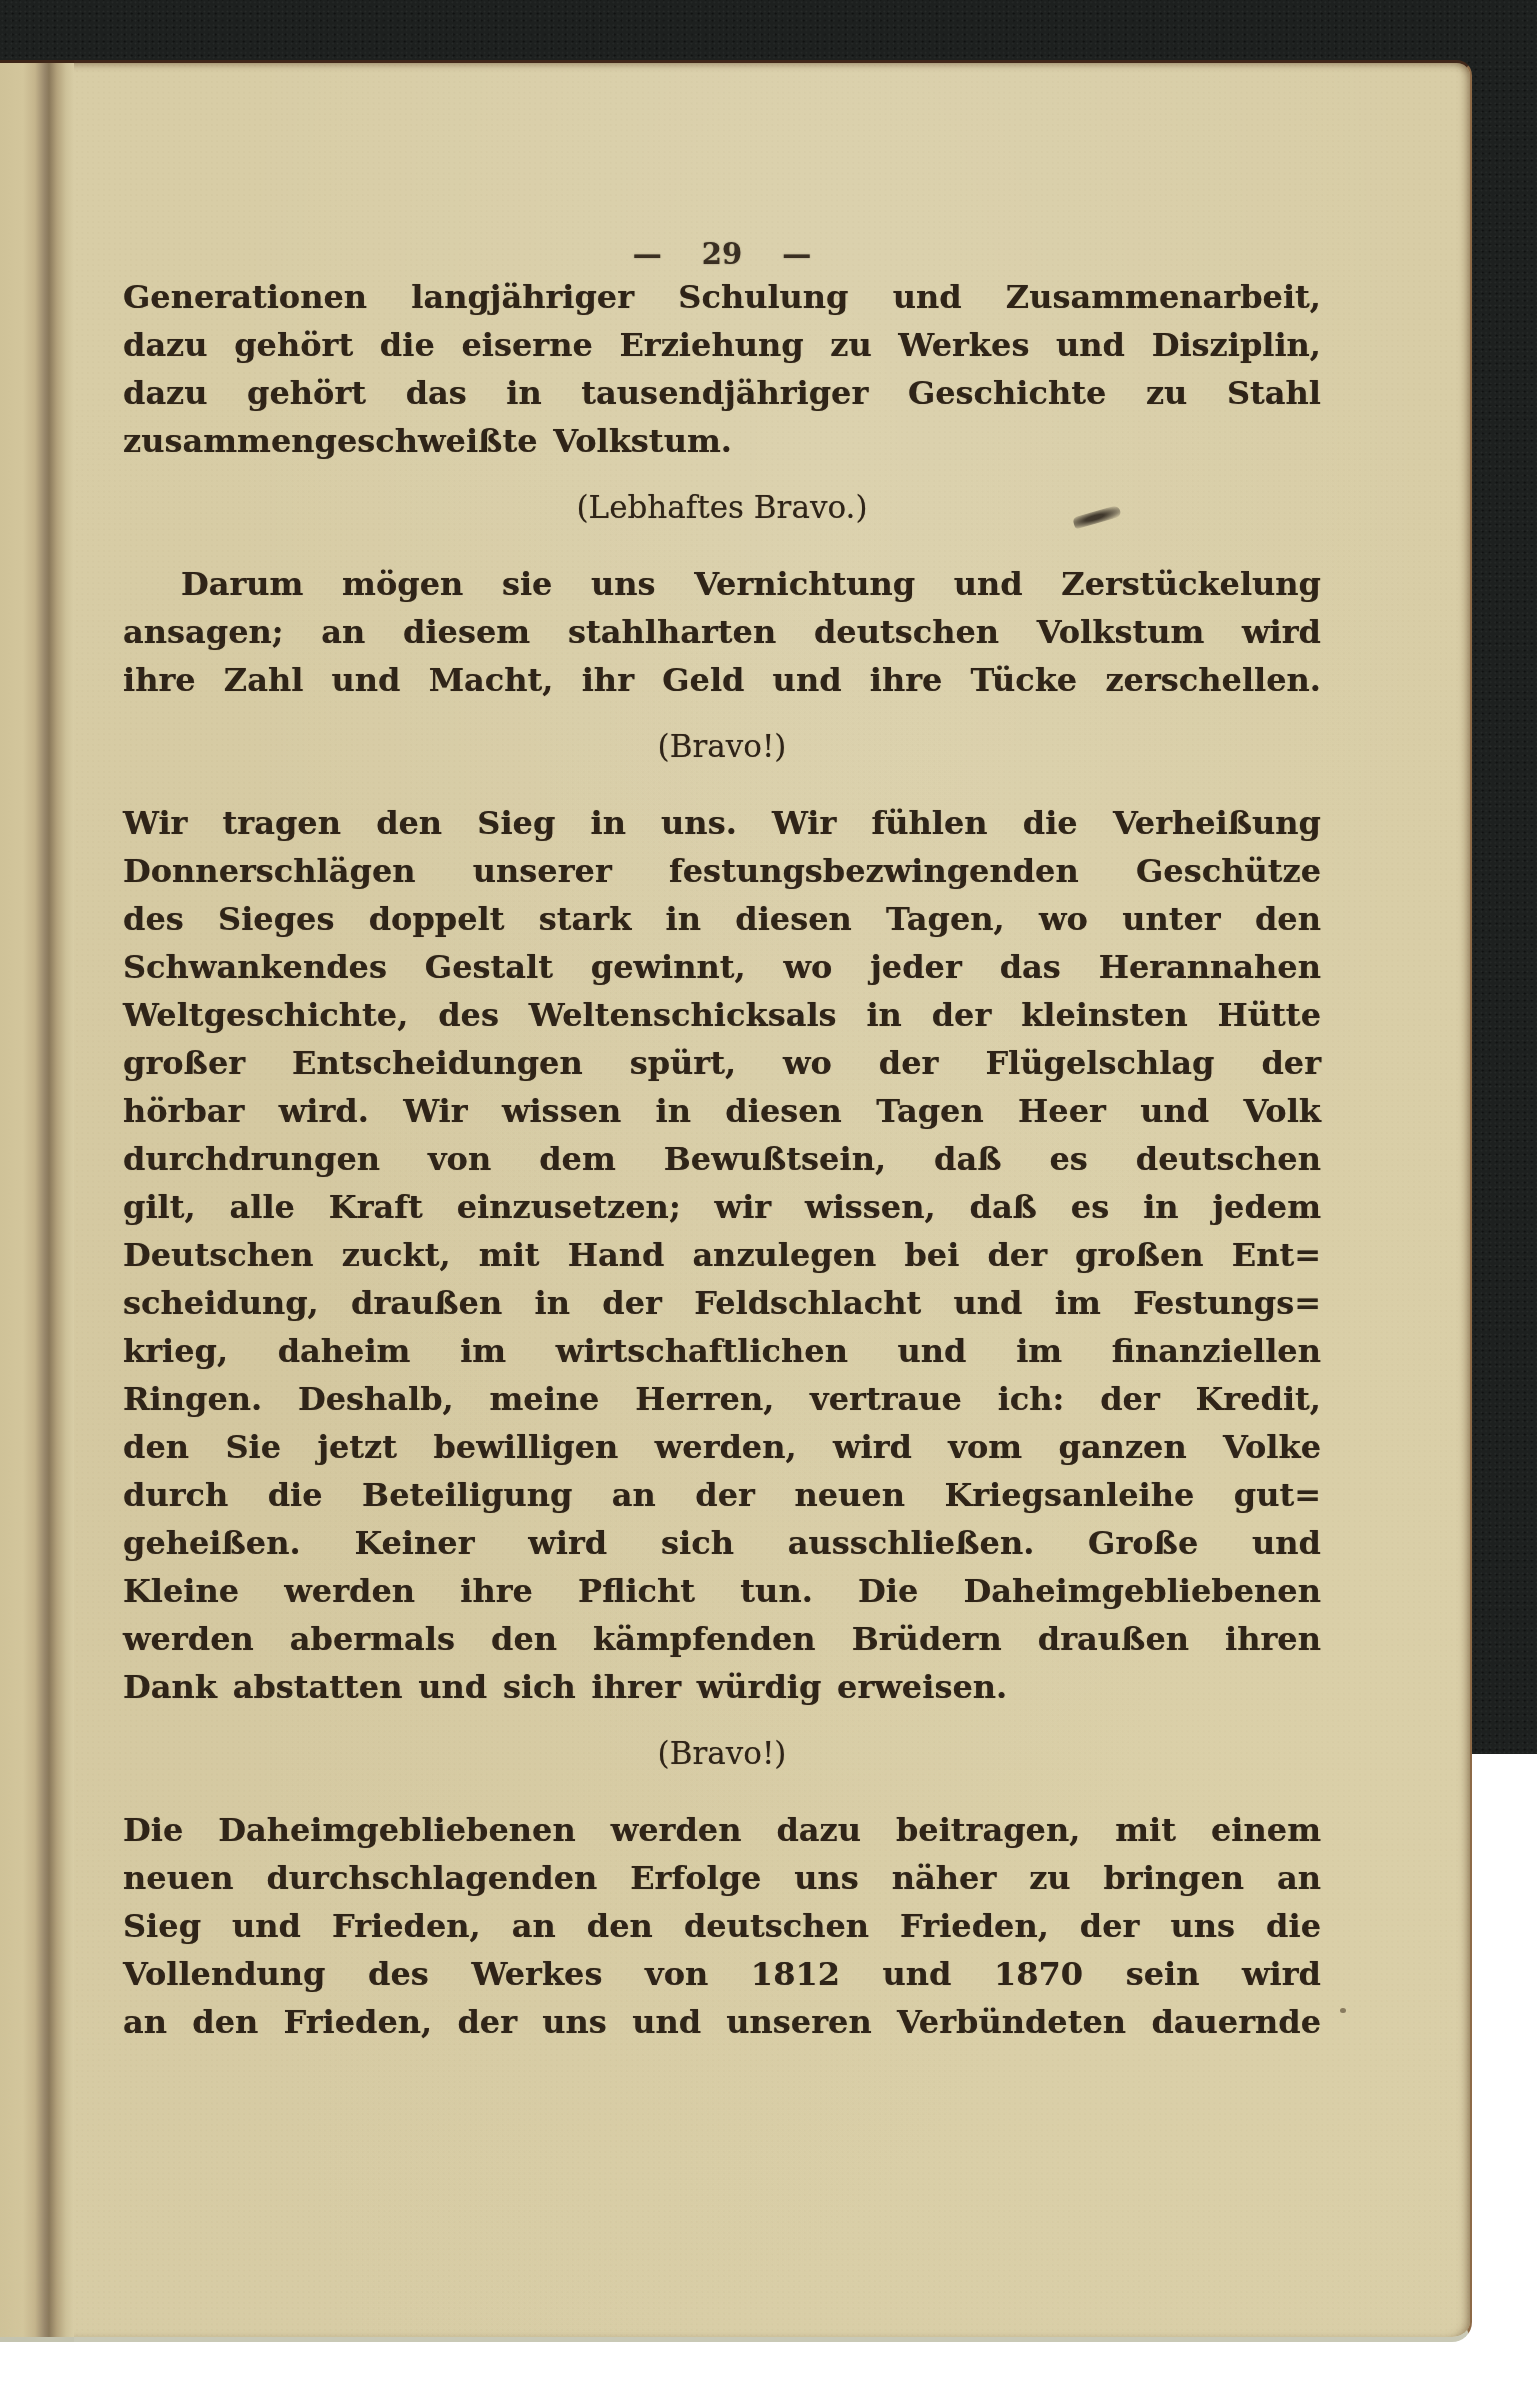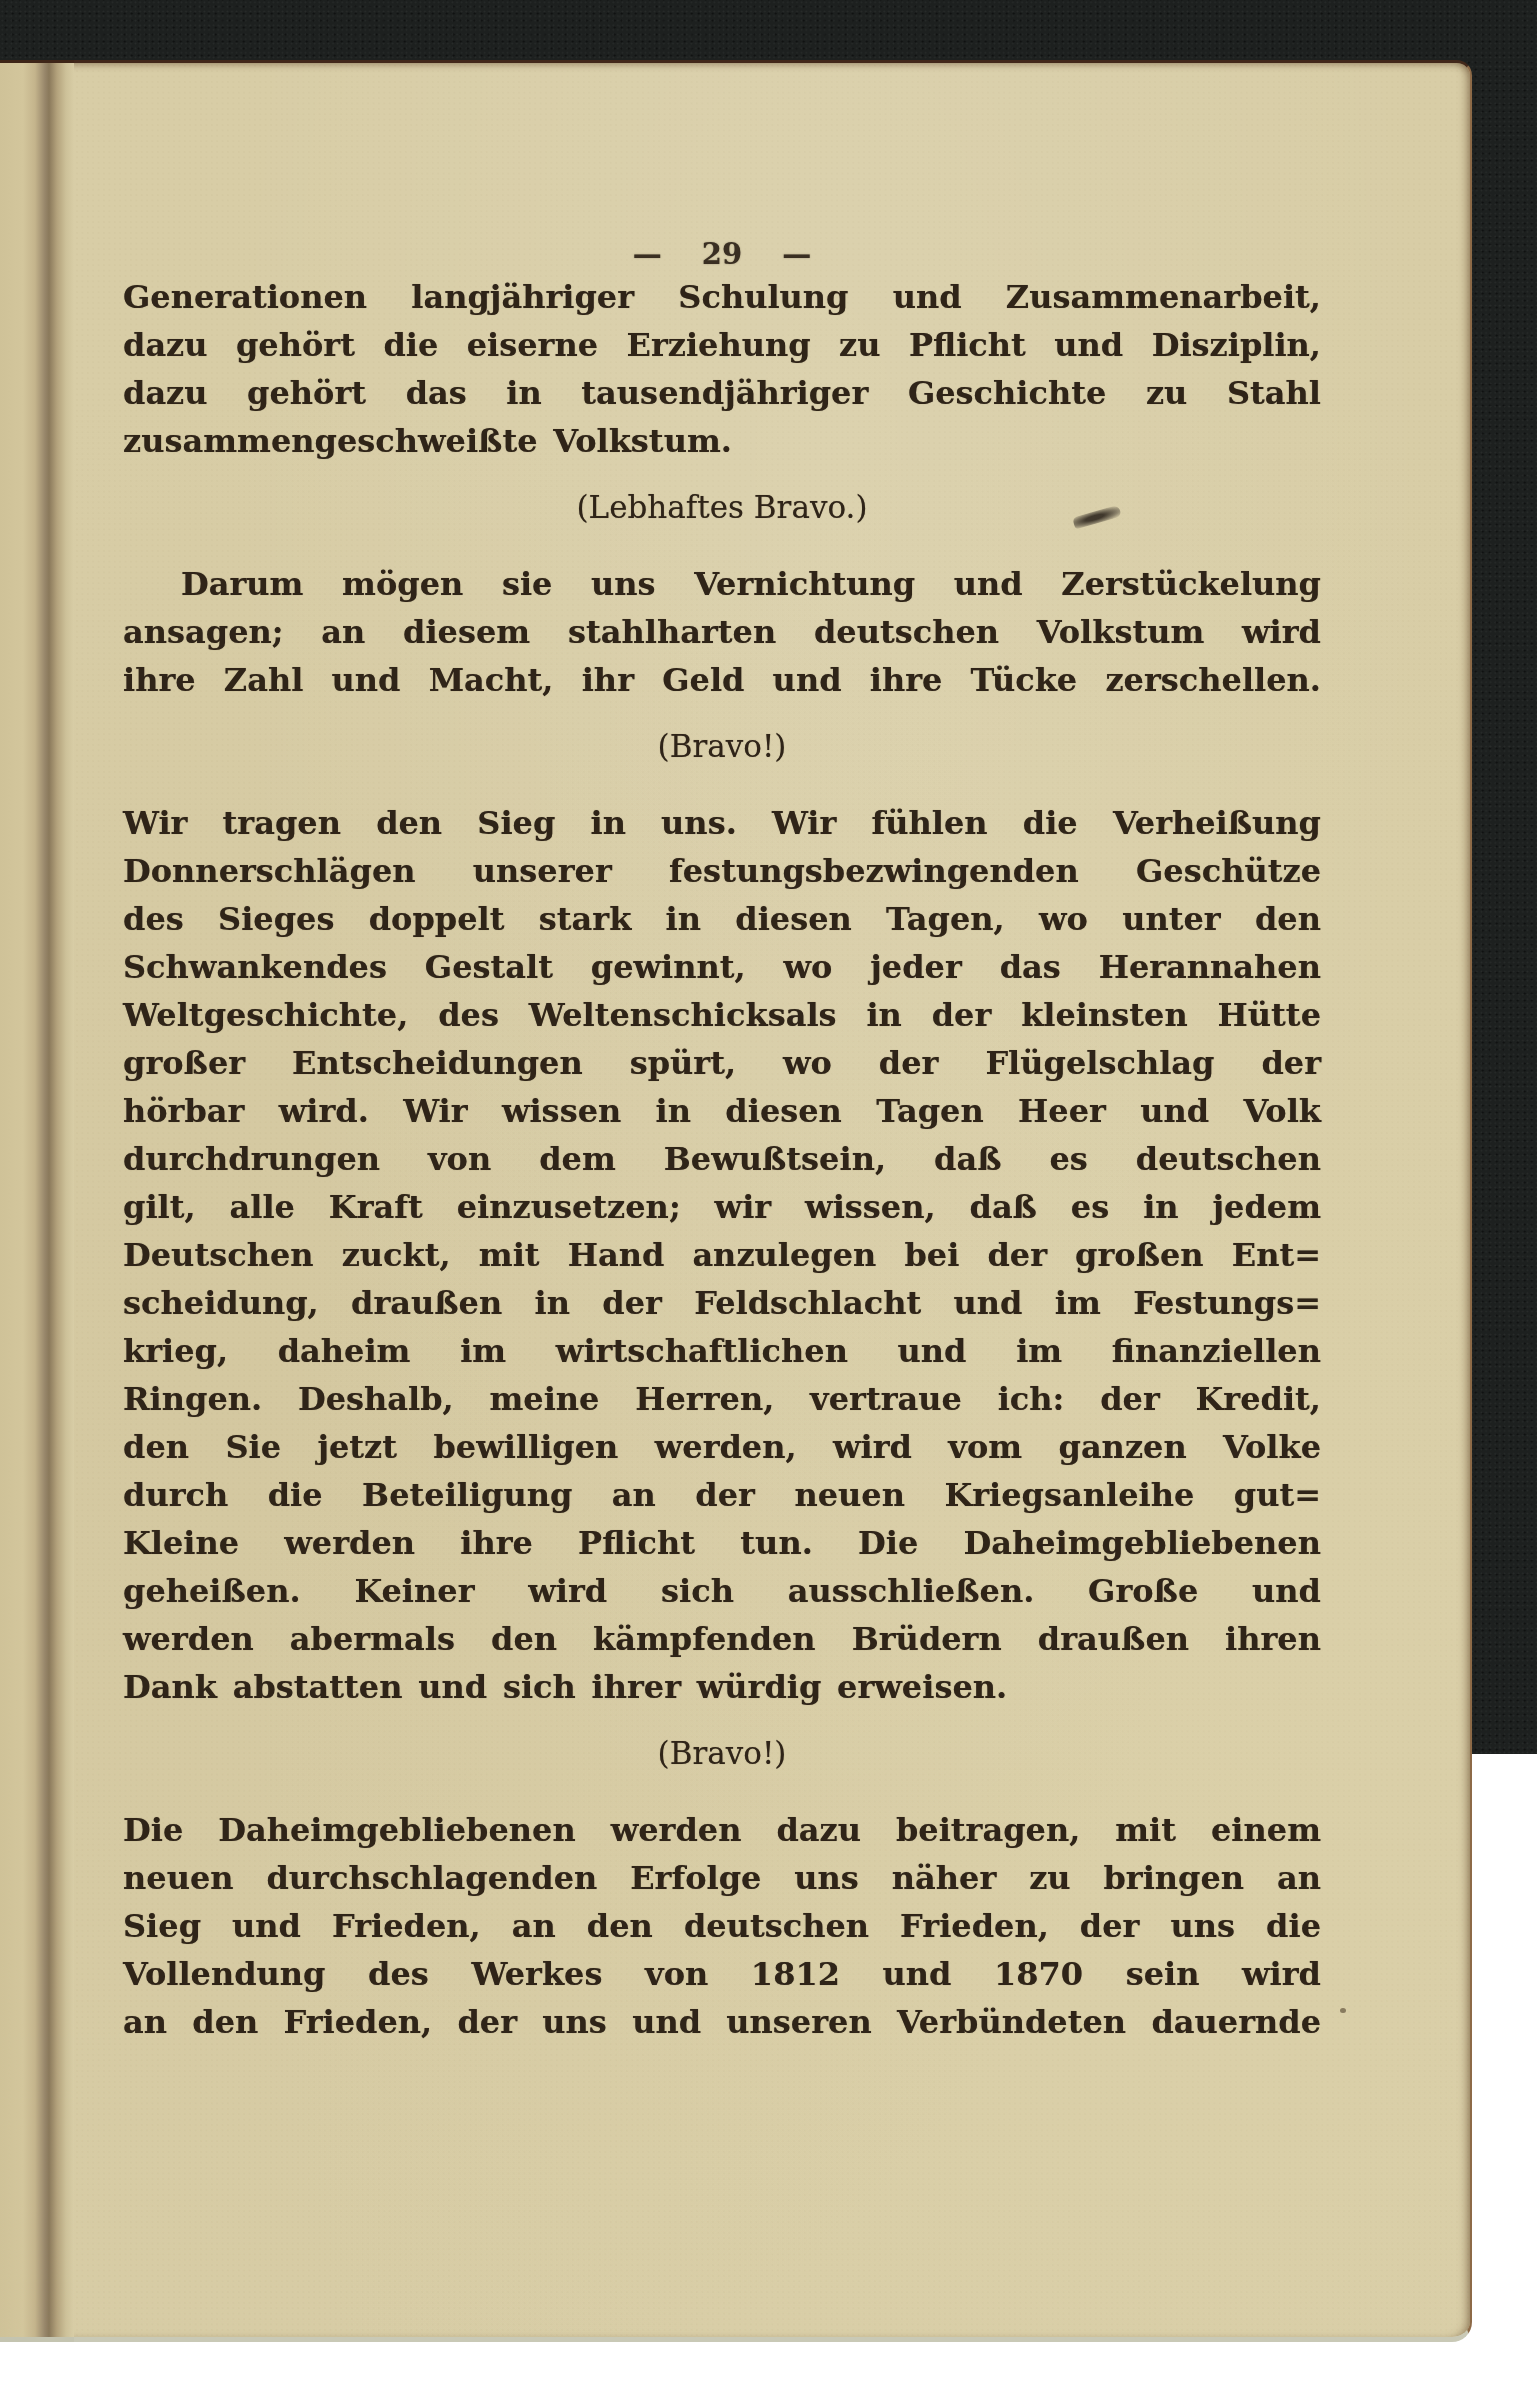--- a/index.html
+++ b/index.html
@@ -140,21 +140,21 @@
 <body>
 
 <div class="scan">
 
   <div class="page">
     <div class="text-block">
       <div class="pageno"><span>—</span><span>29</span><span>—</span></div>
 
     <div class="para body">
           <div class="line first">Generationen langjähriger Schulung und Zusammenarbeit,</div>
-          <div class="line">dazu gehört die eiserne Erziehung zu Pflicht und Disziplin,</div>
+          <div class="line">dazu gehört die eiserne Erziehung zu Werkes und Disziplin,</div>
           <div class="line">dazu gehört das in tausendjähriger Geschichte zu Stahl</div>
           <div class="line last">zusammengeschweißte Volkstum.</div>
         </div>
         <div class="para stage">
           <div class="line first last">(Lebhaftes Bravo.)</div>
         </div>
         <div class="para body indent full-last">
           <div class="line first">Darum mögen sie uns Vernichtung und Zerstückelung</div>
           <div class="line">ansagen; an diesem stahlharten deutschen Volkstum wird</div>
           <div class="line last">ihre Zahl und Macht, ihr Geld und ihre Tücke zerschellen.</div>
@@ -171,22 +171,22 @@
           <div class="line">großer Entscheidungen spürt, wo der Flügelschlag der</div>
           <div class="line">hörbar wird. Wir wissen in diesen Tagen Heer und Volk</div>
           <div class="line">durchdrungen von dem Bewußtsein, daß es deutschen</div>
           <div class="line">gilt, alle Kraft einzusetzen; wir wissen, daß es in jedem</div>
           <div class="line">Deutschen zuckt, mit Hand anzulegen bei der großen Ent=</div>
           <div class="line">scheidung, draußen in der Feldschlacht und im Festungs=</div>
           <div class="line">krieg, daheim im wirtschaftlichen und im finanziellen</div>
           <div class="line">Ringen. Deshalb, meine Herren, vertraue ich: der Kredit,</div>
           <div class="line">den Sie jetzt bewilligen werden, wird vom ganzen Volke</div>
           <div class="line">durch die Beteiligung an der neuen Kriegsanleihe gut=</div>
+          <div class="line">geheißen. Keiner wird sich ausschließen. Große und</div>
           <div class="line">Kleine werden ihre Pflicht tun. Die Daheimgebliebenen</div>
-          <div class="line">geheißen. Keiner wird sich ausschließen. Große und</div>
           <div class="line">werden abermals den kämpfenden Brüdern draußen ihren</div>
           <div class="line last">Dank abstatten und sich ihrer würdig erweisen.</div>
         </div>
         <div class="para stage">
           <div class="line first last">(Bravo!)</div>
         </div>
         <div class="para body full-last">
           <div class="line first">Die Daheimgebliebenen werden dazu beitragen, mit einem</div>
           <div class="line">neuen durchschlagenden Erfolge uns näher zu bringen an</div>
           <div class="line">Sieg und Frieden, an den deutschen Frieden, der uns die</div>

